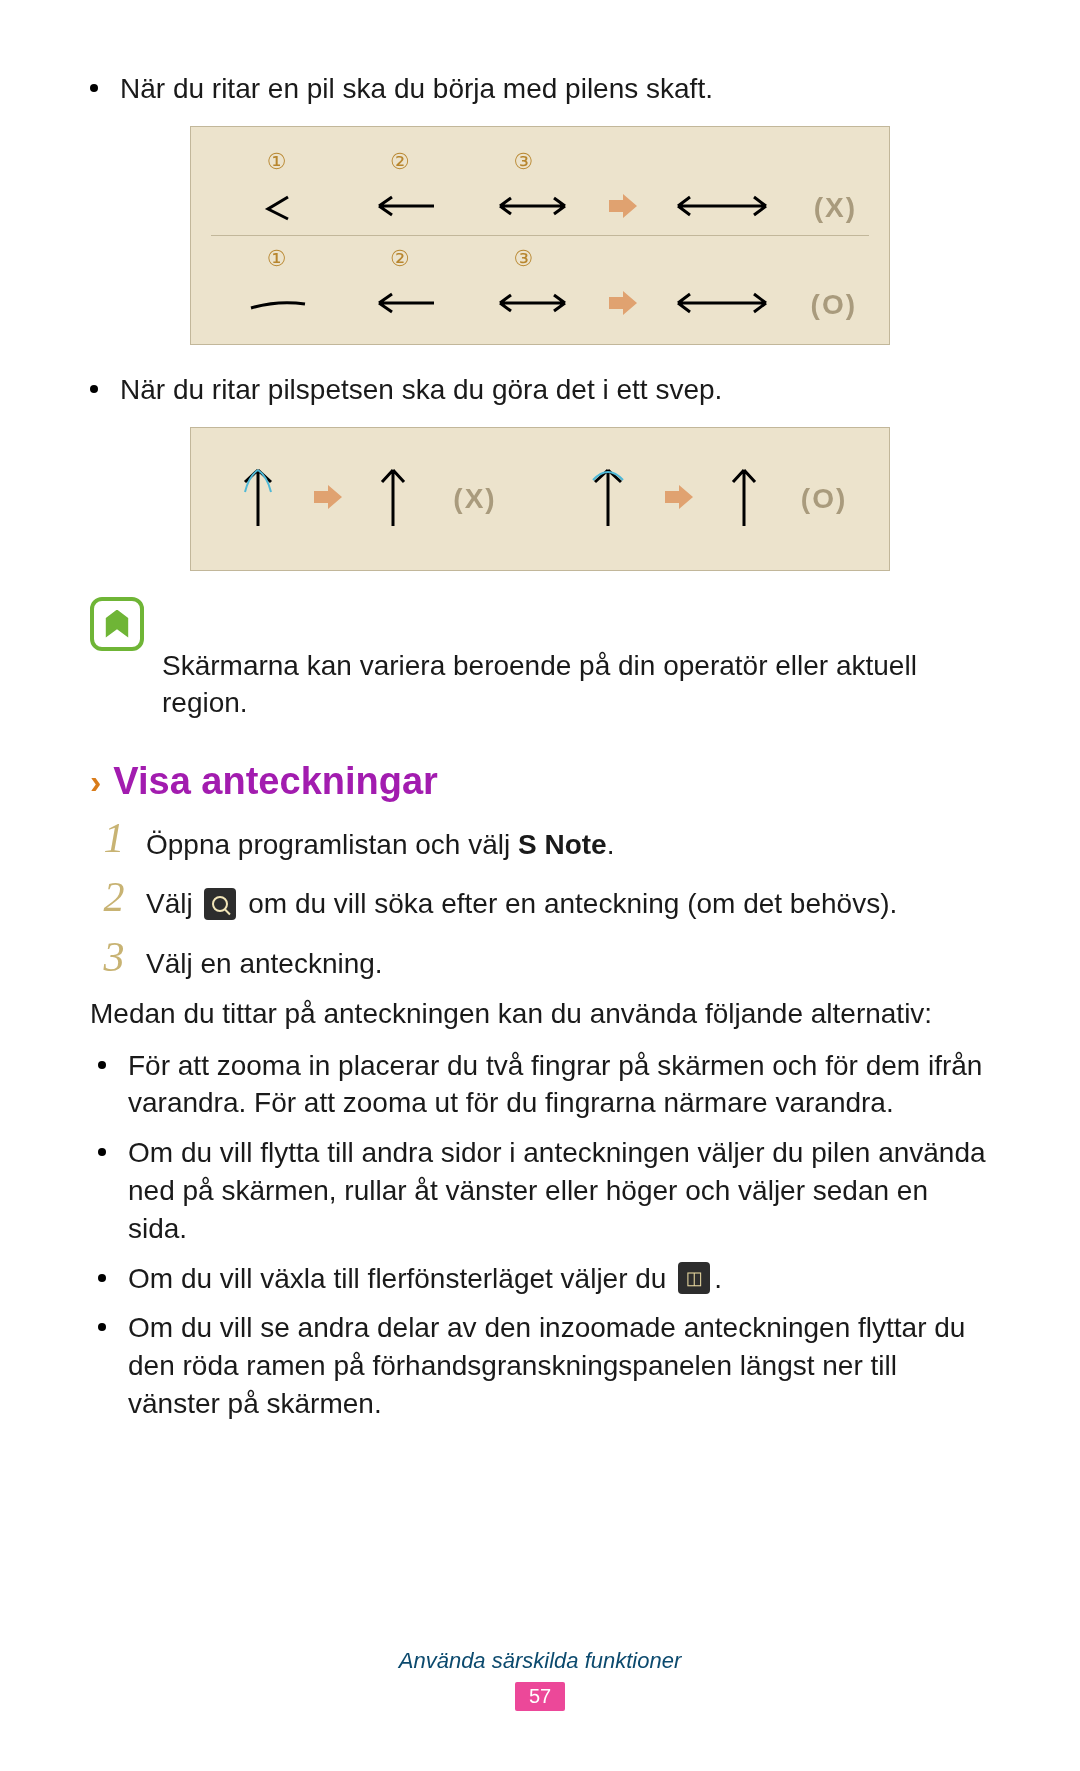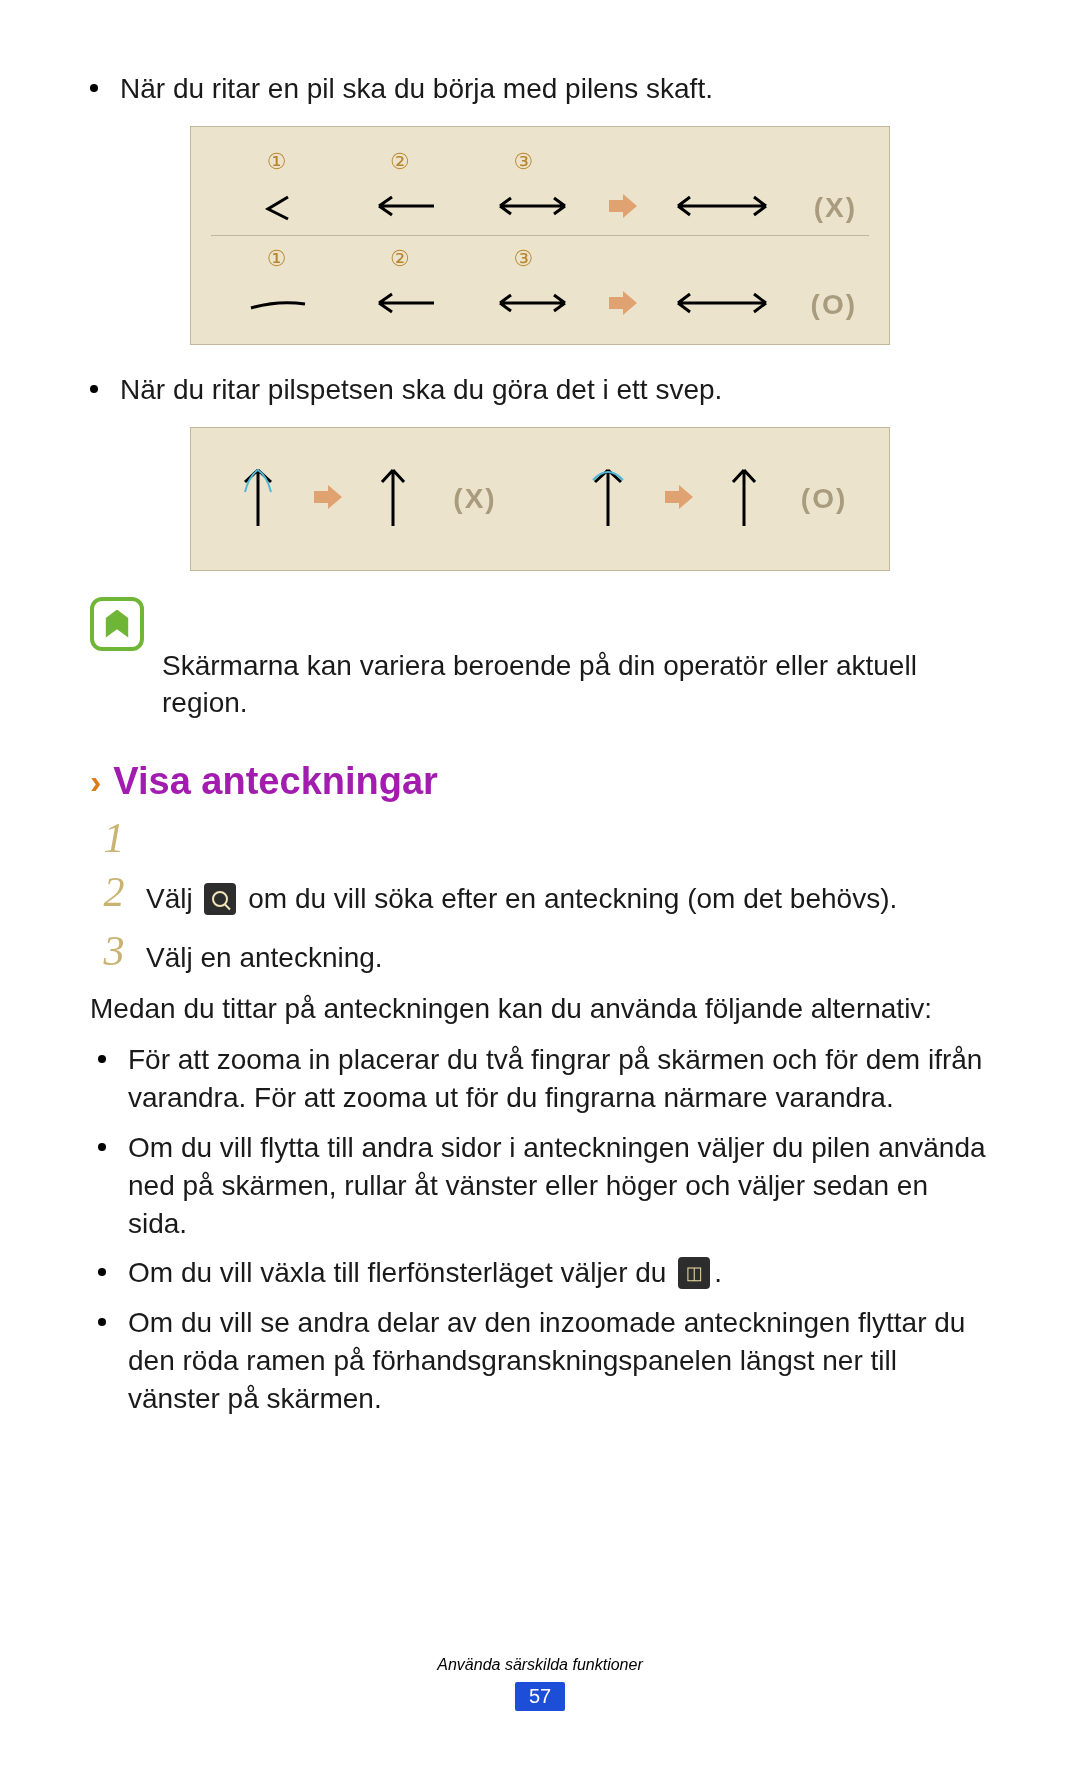--- a/index.html
+++ b/index.html
@@ -168,27 +168,27 @@
     }
     .indent-bullets .bullet-item { padding-left: 8px; margin-bottom: 12px; }
     .footer {
       position: absolute;
       bottom: 60px;
       left: 0; right: 0;
       text-align: center;
     }
     .footer-text {
       font-style: italic;
-      font-size: 16px;
-      color: #000000;
+      font-size: 22px;
+      color: #0c4a6e;
       margin-bottom: 8px;
     }
     .page-num {
       display: inline-block;
-      background: #1d4ed8;
+      background: #ec4899;
       color: #fff;
       font-size: 20px;
       padding: 3px 14px;
       border-radius: 2px;
     }
     svg.s { display: inline-block; }
     .orange-arrow { margin: 0 4px; }
   </style>
 </head>
 <body>
@@ -327,20 +327,23 @@
   <div class="info-text">Skärmarna kan variera beroende på din operatör eller aktuell region.</div>
 </div>
 
 <div class="section-head">
   <div class="chevron">›</div>
   <div class="section-title">Visa anteckningar</div>
 </div>
 
 <div class="step-row">
   <div class="step-num">1</div>
+  <div class="step-text">
+    <span>Öppna programlistan och välj </span><span class="bold">S Note</span><span>.</span>
+  </div>
 </div>
 <div class="step-row">
   <div class="step-num">2</div>
   <div class="step-text">
     <span>Välj </span><span class="inline-icon">
         <span class="search-glyph"></span>
       </span><span> om du vill söka efter en anteckning (om det behövs).</span>
   </div>
 </div>
 <div class="step-row">

